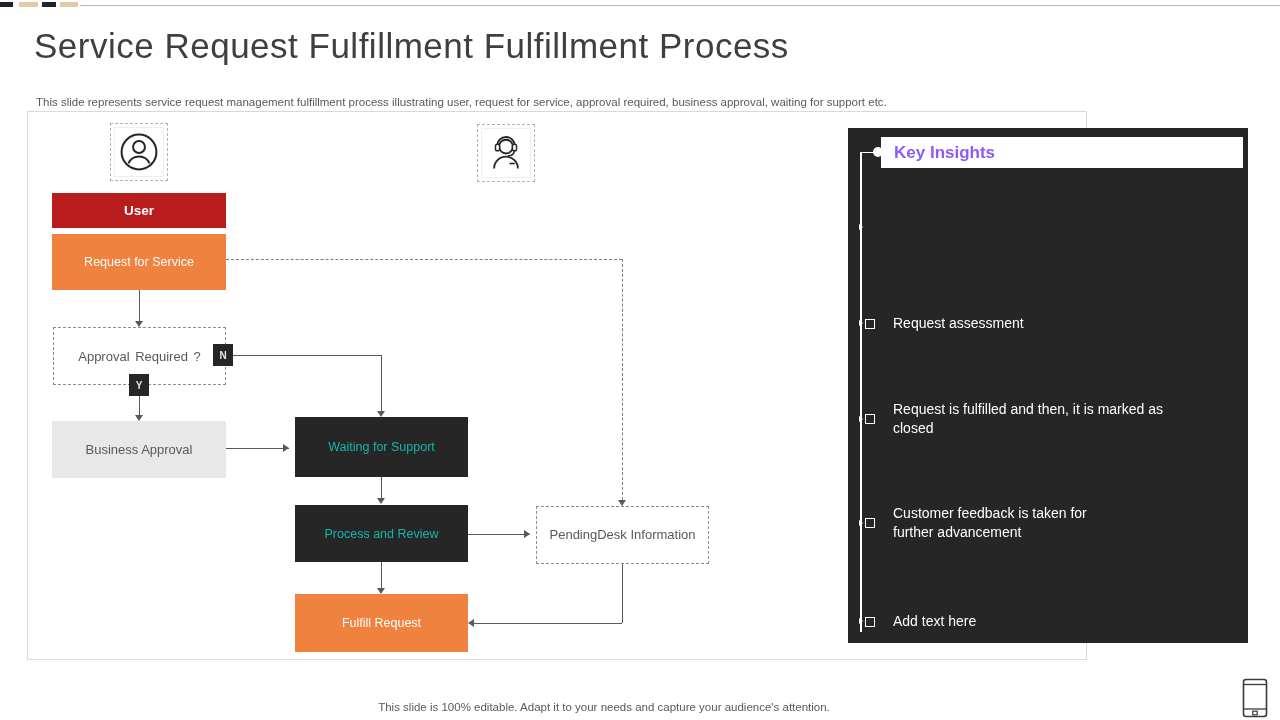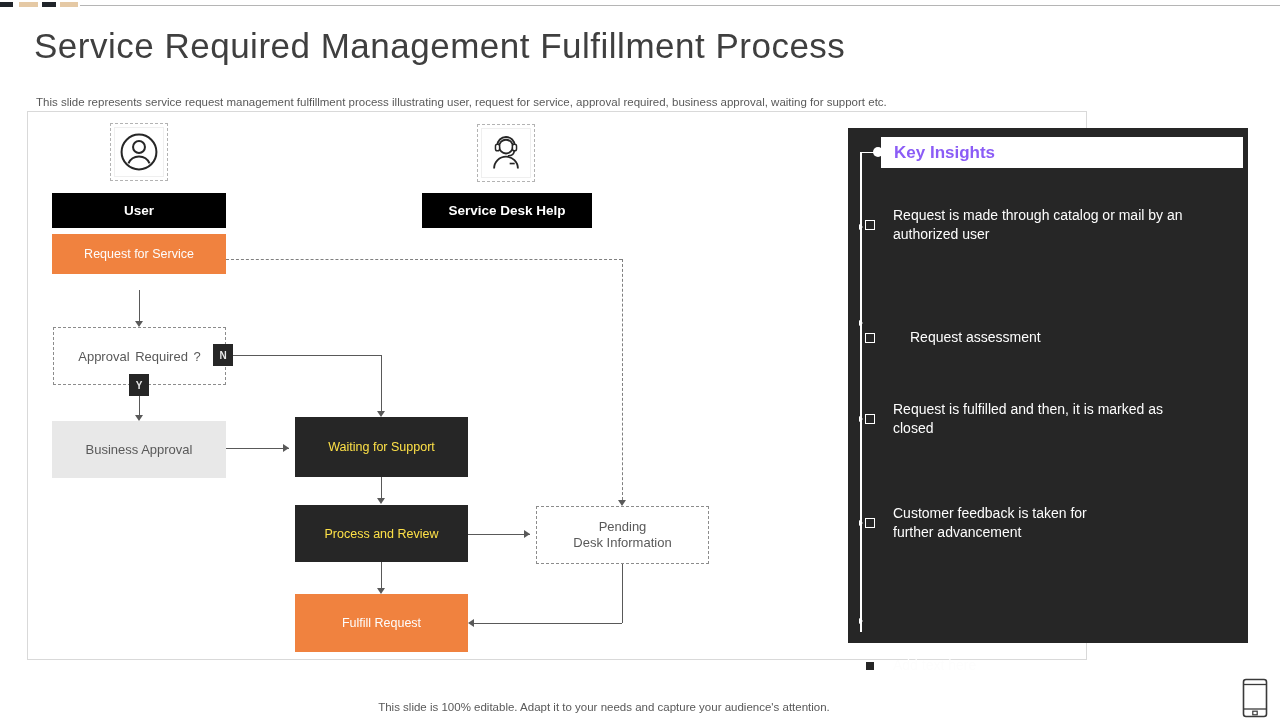--- a/index.html
+++ b/index.html
@@ -15,25 +15,25 @@
   
   .title { position:absolute; left:34px; top:26px; font-size:35px; font-weight:300; letter-spacing:0.5px; color:#3f3f3f; white-space:nowrap; }
   .subtitle { position:absolute; left:36px; top:96px; font-size:11.5px; color:#595959; width:950px; }
   .footer { position:absolute; left:0; top:701px; width:1208px; text-align:center; font-size:11.5px; color:#595959; }
 
   
   .frame { position:absolute; left:27px; top:111px; width:1060px; height:549px; border:1px solid #d9d9d9; background:#fff; }
 
   
   .node { position:absolute; display:flex; align-items:center; justify-content:center; text-align:center; font-size:12.5px; }
-  .dark-node   { background:#262626; color:#fde047; }
+  .dark-node   { background:#262626; color:#14b8a6; }
   .orange-node { background:#f0823f; color:#fdfdfd; }
   .gray-node   { background:#e8e8e8; color:#595959; }
   .dashed-node { background:#fff; border:1px dashed #8c8c8c; color:#595959; font-size:13px; }
-  .lane-label  { background:#000000; color:#fff; font-size:13.5px; font-weight:bold; }
+  .lane-label  { background:#b91c1c; color:#fff; font-size:13.5px; font-weight:bold; }
   .mini-box { position:absolute; width:20px; height:22px; background:#262626; color:#e8e8e8; font-size:10px; font-weight:bold; display:flex; align-items:center; justify-content:center; z-index:6; }
 
   .icon-box { position:absolute; border:1px dashed #b3b3b3; background:#fff; padding:4px; }
   .icon-inner { width:100%; height:100%; background:#fff; box-shadow:0 0 0 1px #efefef; display:flex; align-items:center; justify-content:center; }
 
   
   .hline { position:absolute; height:1px; background:#595959; z-index:2; }
   .vline { position:absolute; width:1px; background:#595959; z-index:2; }
   .dash-h { position:absolute; height:0; border-top:1px dashed #7f7f7f; z-index:2; }
   .dash-v { position:absolute; width:0; border-left:1px dashed #7f7f7f; z-index:2; }
@@ -60,21 +60,21 @@
 <body>
 
 <div class="slide">
 
   <div class="top-dash dash-dark" style="left:0;   width:13px;"></div>
   <div class="top-dash dash-tan" style="left:19px; width:19px;"></div>
   <div class="top-dash dash-dark" style="left:42px; width:14px;"></div>
   <div class="top-dash dash-tan" style="left:60px; width:18px;"></div>
   <div class="top-rule"></div>
 
-  <div class="title">Service Required Management Fulfillment Process</div>
+  <div class="title">Service Request Fulfillment Fulfillment Process</div>
   <div class="subtitle">This slide represents service request management fulfillment process illustrating user, request for service, approval required, business approval, waiting for support etc.</div>
 
   <div class="frame"></div>
 
   <div class="vline" style="left:139px; top:290px; height:32px;"></div>
   <div class="ah ah-down" style="left:135px; top:321px;"></div>
 
   <div class="dash-h" style="left:226px; top:259px; width:396px;"></div>
   <div class="dash-v" style="left:622px; top:259px; height:241px;"></div>
   <div class="ah ah-down" style="left:618px; top:500px;"></div>
@@ -125,25 +125,22 @@
           <path d="M33 21.5 q0 5.5 -7 5.5" fill="none" stroke="#262626" stroke-width="1.8"></path>
           <path d="M28 35.5 h5.5" stroke="#262626" stroke-width="1.8"></path>
         </svg>
       </span>
     </div>
   </div>
 
   <div class="node lane-label" style="left:52px; top:193px; width:174px; height:35px;">
     <span>User</span>
   </div>
-  <div class="node lane-label" style="left:422px; top:193px; width:170px; height:35px;">
-    <span>Service Desk Help</span>
-  </div>
-
-  <div class="node orange-node" style="left:52px; top:234px; width:174px; height:40px;">
+
+  <div class="node orange-node" style="left:52px; top:234px; width:174px; height:56px;">
     <span>Request for Service</span>
   </div>
 
   <div class="node dashed-node" style="left:53px; top:327px; width:173px; height:58px; word-spacing:2px;">
     <span>Approval Required ?</span>
   </div>
   <div class="mini-box" style="left:213px; top:344px;">
     <span>N</span>
   </div>
   <div class="mini-box" style="left:129px; top:374px;">
@@ -155,21 +152,21 @@
   </div>
 
   <div class="node dark-node" style="left:295px; top:417px; width:173px; height:60px;">
     <span>Waiting for Support</span>
   </div>
 
   <div class="node dark-node" style="left:295px; top:505px; width:173px; height:57px;">
     <span>Process and Review</span>
   </div>
 
-  <div class="node dashed-node" style="left:536px; top:506px; width:173px; height:58px; flex-direction:column; line-height:16px;">
+  <div class="node dashed-node" style="left:536px; top:506px; width:173px; height:58px; flex-direction:row; line-height:16px;">
     <span>Pending</span>
     <span>Desk Information</span>
   </div>
 
   <div class="node orange-node" style="left:295px; top:594px; width:173px; height:58px;">
     <span>Fulfill Request</span>
   </div>
 
   <div class="ki-panel">
     <div class="ki-vline"></div>
@@ -178,37 +175,33 @@
     <div class="ki-titlebox">
       <span>Key Insights</span>
     </div>
 
     <div class="ki-tick" style="top:96px;"></div>
     <div class="ki-tick" style="top:192px;"></div>
     <div class="ki-tick" style="top:288px;"></div>
     <div class="ki-tick" style="top:392px;"></div>
     <div class="ki-tick" style="top:490px;"></div>
 
-    <div class="ki-item" style="top:78px;">
-      <span class="ki-bullet"></span>
-      <span class="ki-text" style="width:312px;">Request is made through catalog or mail by an authorized user</span>
-    </div>
-    <div class="ki-item" style="top:200px;gap:17px;">
+    <div class="ki-item" style="top:186px;">
       <span class="ki-bullet"></span>
       <span class="ki-text" style="width:312px;">Request assessment</span>
     </div>
     <div class="ki-item" style="top:376px;">
       <span class="ki-bullet"></span>
       <span class="ki-text" style="width:230px;">Customer feedback is taken for further advancement</span>
     </div>
     <div class="ki-item" style="top:272px;">
       <span class="ki-bullet"></span>
       <span class="ki-text" style="width:300px;">Request is fulfilled and then, it is marked as closed</span>
     </div>
-    <div class="ki-item" style="top:484px;margin-top:44px;">
+    <div class="ki-item" style="top:484px;">
       <span class="ki-bullet"></span>
       <span class="ki-text" style="width:312px;">Add text here</span>
     </div>
   </div>
 
   <div class="footer">This slide is 100% editable. Adapt it to your needs and capture your audience's attention.</div>
   <div style="position:absolute; left:1242px; top:678px;">
     <svg width="26" height="40" viewBox="0 0 26 40">
       <rect x="1.5" y="1.5" width="23" height="37" rx="2.5" fill="#fff" stroke="#3a3a3a" stroke-width="1.6"></rect>
       <line x1="1.5" y1="6.5" x2="24.5" y2="6.5" stroke="#3a3a3a" stroke-width="1.3"></line>

